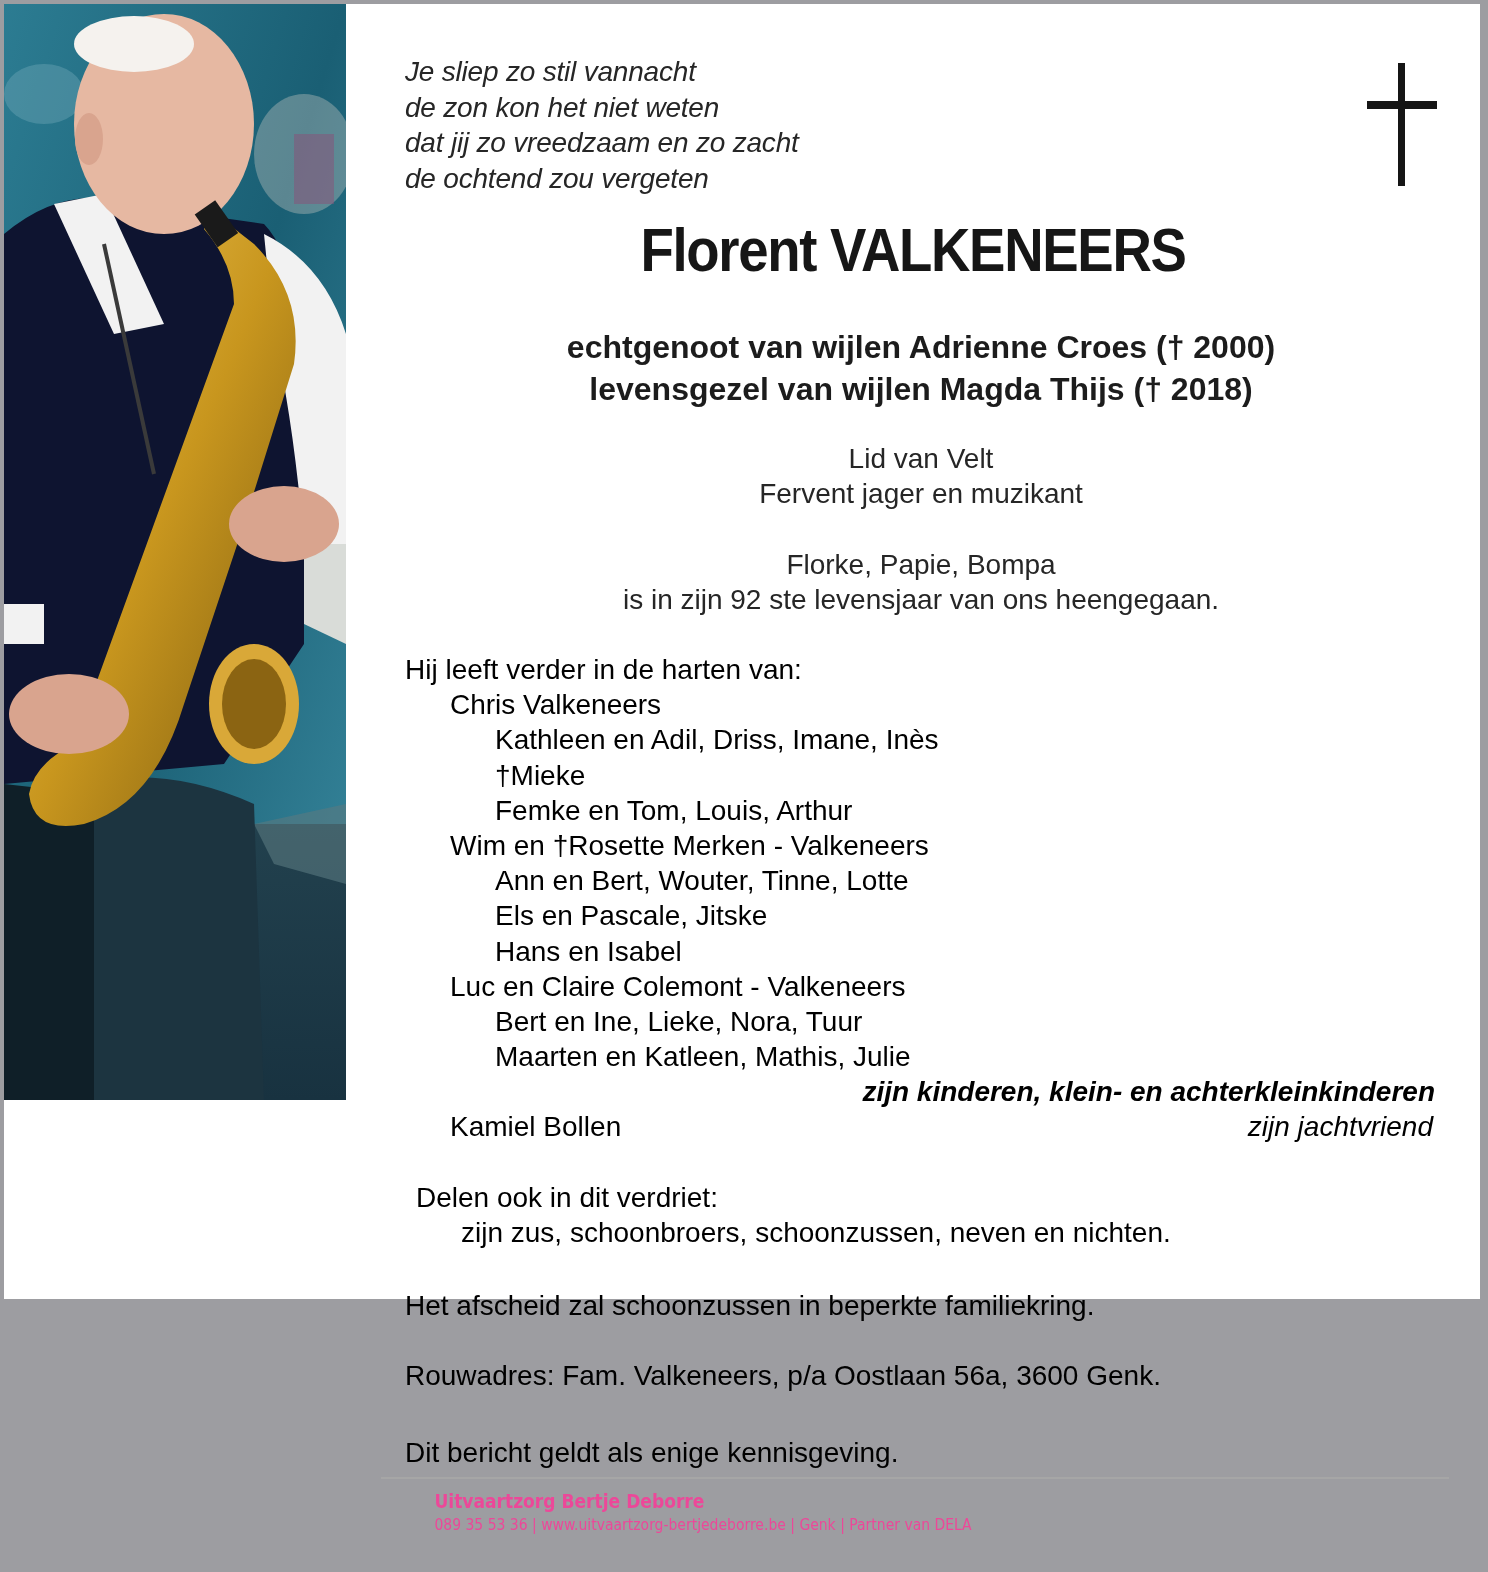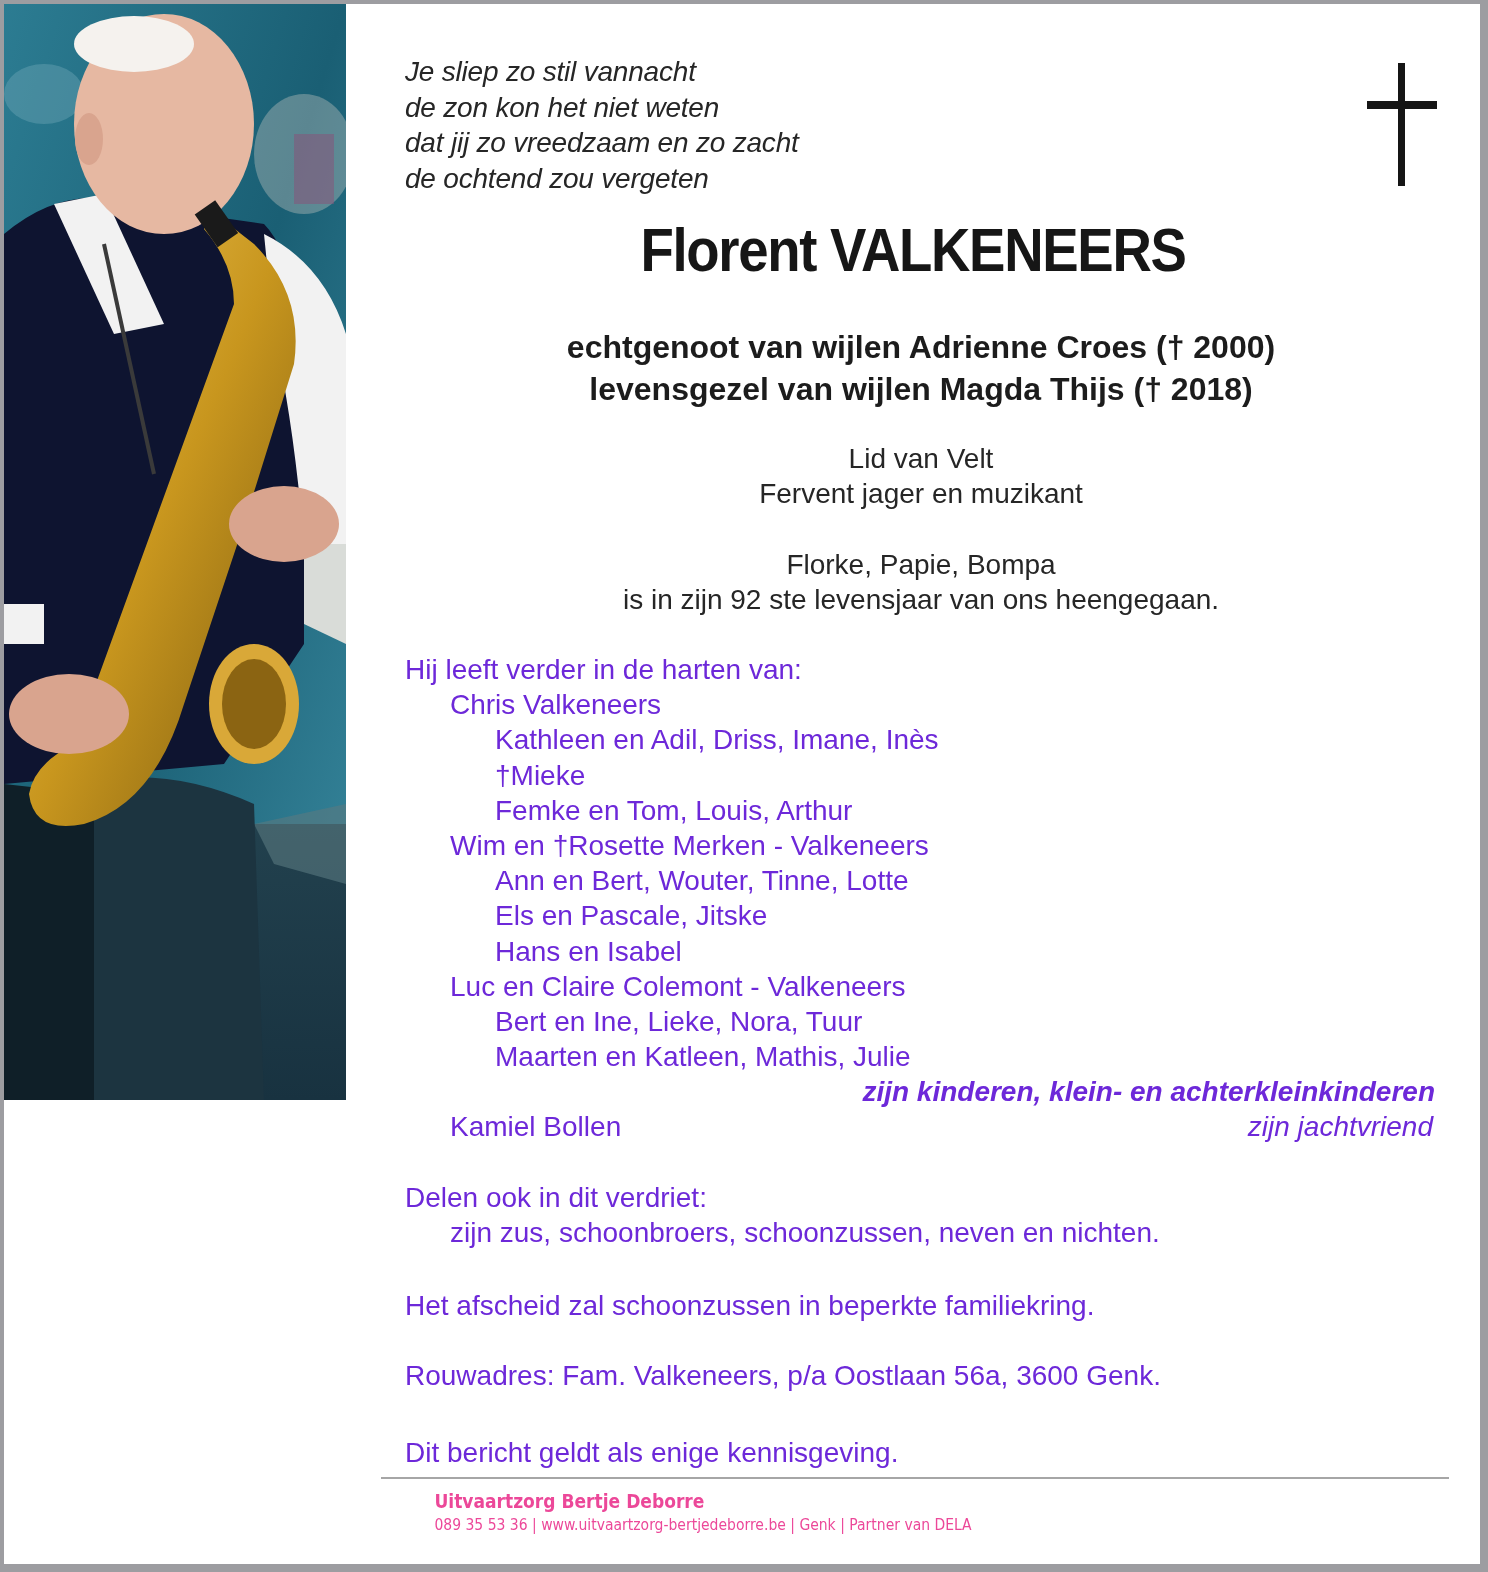--- a/index.html
+++ b/index.html
@@ -5,21 +5,21 @@
   html, body { margin: 0; padding: 0; }
   body {
     width: 1488px; height: 1572px;
     background: #9d9da1;
     position: relative; overflow: hidden;
     font-family: "Liberation Sans", sans-serif;
     color: #1c1c1c;
   }
   .page {
     position: absolute; left: 4px; top: 4px;
-    width: 1476px; height: 1560px;
+    width: 1476px; height: 1295px;
     background: #ffffff;
   }
   .photo {
     position: absolute; left: 0; top: 0;
     width: 342px; height: 1096px;
     overflow: hidden;
     background: #1b6378;
   }
   .photo svg { display: block; }
   .cross {
@@ -57,31 +57,31 @@
     font-size: 28px; line-height: 35px;
     color: #262626;
   }
   .center-block div { white-space: nowrap; }
   .cb1 { top: 437px; }
   .cb2 { top: 543px; }
 
   .body-text {
     position: absolute; left: 401px; width: 1030px;
     font-size: 28px; line-height: 35.2px;
-    color: #6d28d9;
+    color: #000000;
   }
   .body-text .line { white-space: nowrap; height: 35.2px; position: relative; }
   .ind1 { padding-left: 45px; }
   .ind2 { padding-left: 90px; }
   .right-it { font-style: italic; text-align: right; font-weight: bold; }
   .split { display: flex; justify-content: space-between; }
   .split .r { font-style: italic; padding-right: 2px; }
 
   .family { top: 648px; }
-  .share  { top: 1176px; }
+  .share  { top: 1176px; margin-left: 11px; }
   .p1 { top: 1284px; }
   .p2 { top: 1354px; }
   .p3 { top: 1425px; margin-top: 6px; }
 
   .footer-rule {
     position: absolute; left: 377px; width: 1068px; top: 1473px;
     height: 2px; background: #a6a6a6;
   }
   .footer {
     position: absolute; left: 377px; width: 1068px; top: 1485px;

